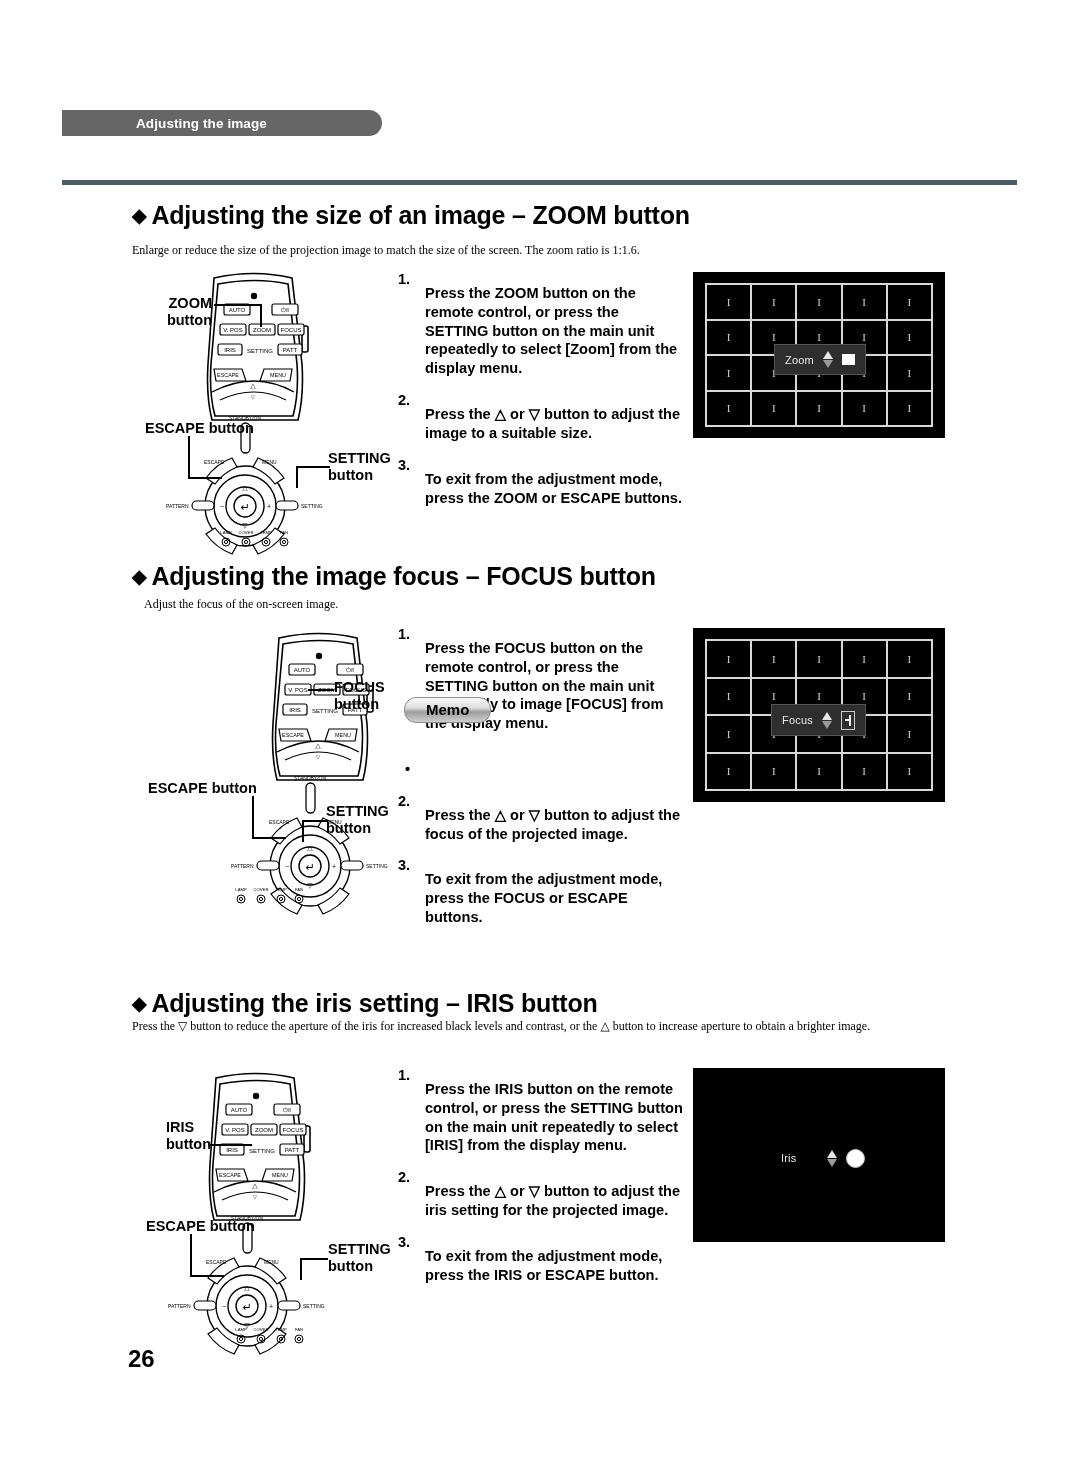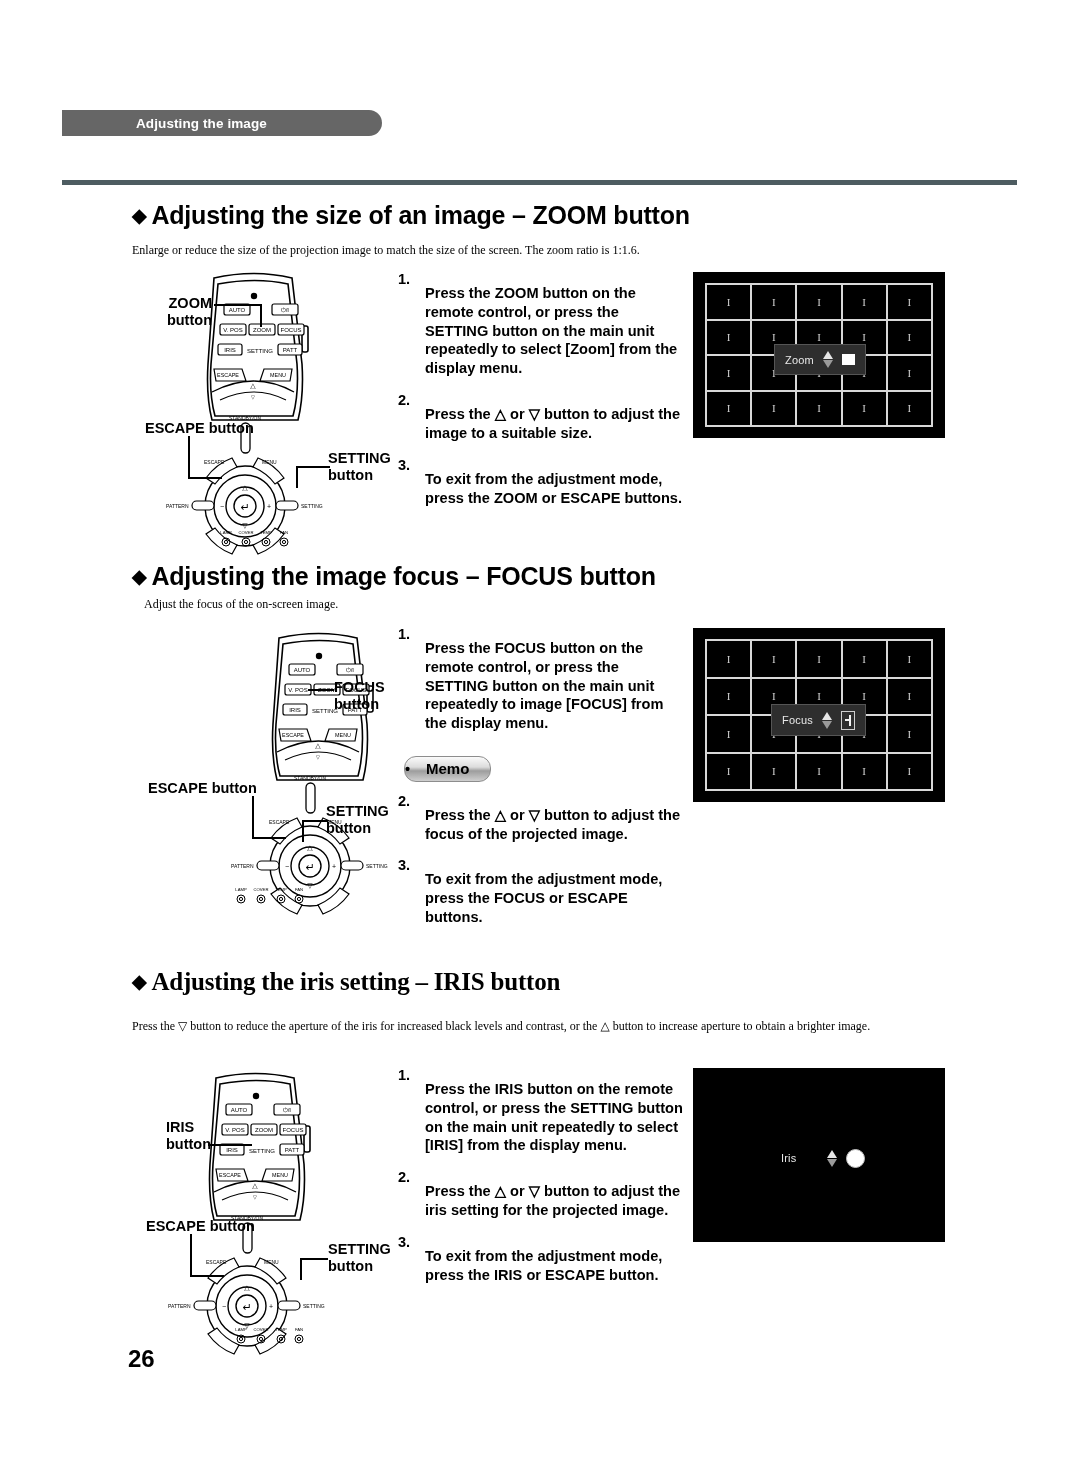--- a/index.html
+++ b/index.html
@@ -489,21 +489,21 @@
 <div class="leader" style="left:302px; top:820px; width:26px; height:1.6px;"></div>
 <div class="leader" style="left:302px; top:820px; width:1.6px; height:22px;"></div>
 
 <div class="steps" style="left:398px; top:625px;">
   <div class="step">
     <div class="num">1.</div>
     <div class="body">Press the FOCUS button on the remote control, or press the SETTING button on the main unit repeatedly to image [FOCUS] from the display menu.</div>
   </div>
 </div>
 
-<div style="position:absolute; left:404px; top:756px;">
+<div style="position:absolute; left:404px; top:697px;">
   <span class="memo-badge">Memo</span>
 </div>
 
 <div class="steps" style="left:398px; top:760px;">
   <div class="step bullet">
     <div class="num">•</div>
   </div>
   <div class="step">
     <div class="num">2.</div>
     <div class="body">Press the △ or ▽ button to adjust the  focus of the projected image.</div>
@@ -540,21 +540,21 @@
   <div class="osd boxed" style="left:78px; top:76px; width:95px; height:32px;">
     <span class="osd-label">Focus</span>
     <span class="arrows">
       <span class="arrow-up"></span>
       <span class="arrow-dn"></span>
     </span>
     <span class="icon-plus"></span>
   </div>
 </div>
 
-<div class="sec-heading" style="left:132px; top:968px;font-family:Liberation Serif, serif;">
+<div class="sec-heading" style="left:132px; top:989px;">
   <span class="diamond">◆</span><span>Adjusting the iris setting – IRIS button</span>
 </div>
 <div class="sec-intro" style="left:132px; top:1019px; width:888px;">Press the ▽ button to reduce the aperture of the iris for increased black levels and contrast, or the △ button to increase aperture to obtain a brighter image.</div>
 
 <svg class="remote" style="left:152px; top:1068px;" width="190" height="290" viewBox="0 0 190 290">
   <g fill="none" stroke="#000" stroke-width="1.6">
     <path d="M64 10 q40 -9 78 0 l10 86 q2 32 -4 56 l-86 0 q-6 -24 -4 -56 z"></path>
     <path d="M68 16 q38 -7 70 0 l9 80 q2 30 -4 52 l-78 0 q-6 -22 -4 -52 z"></path>
     <rect x="152" y="58" width="6" height="26" rx="2"></rect>
   </g>

